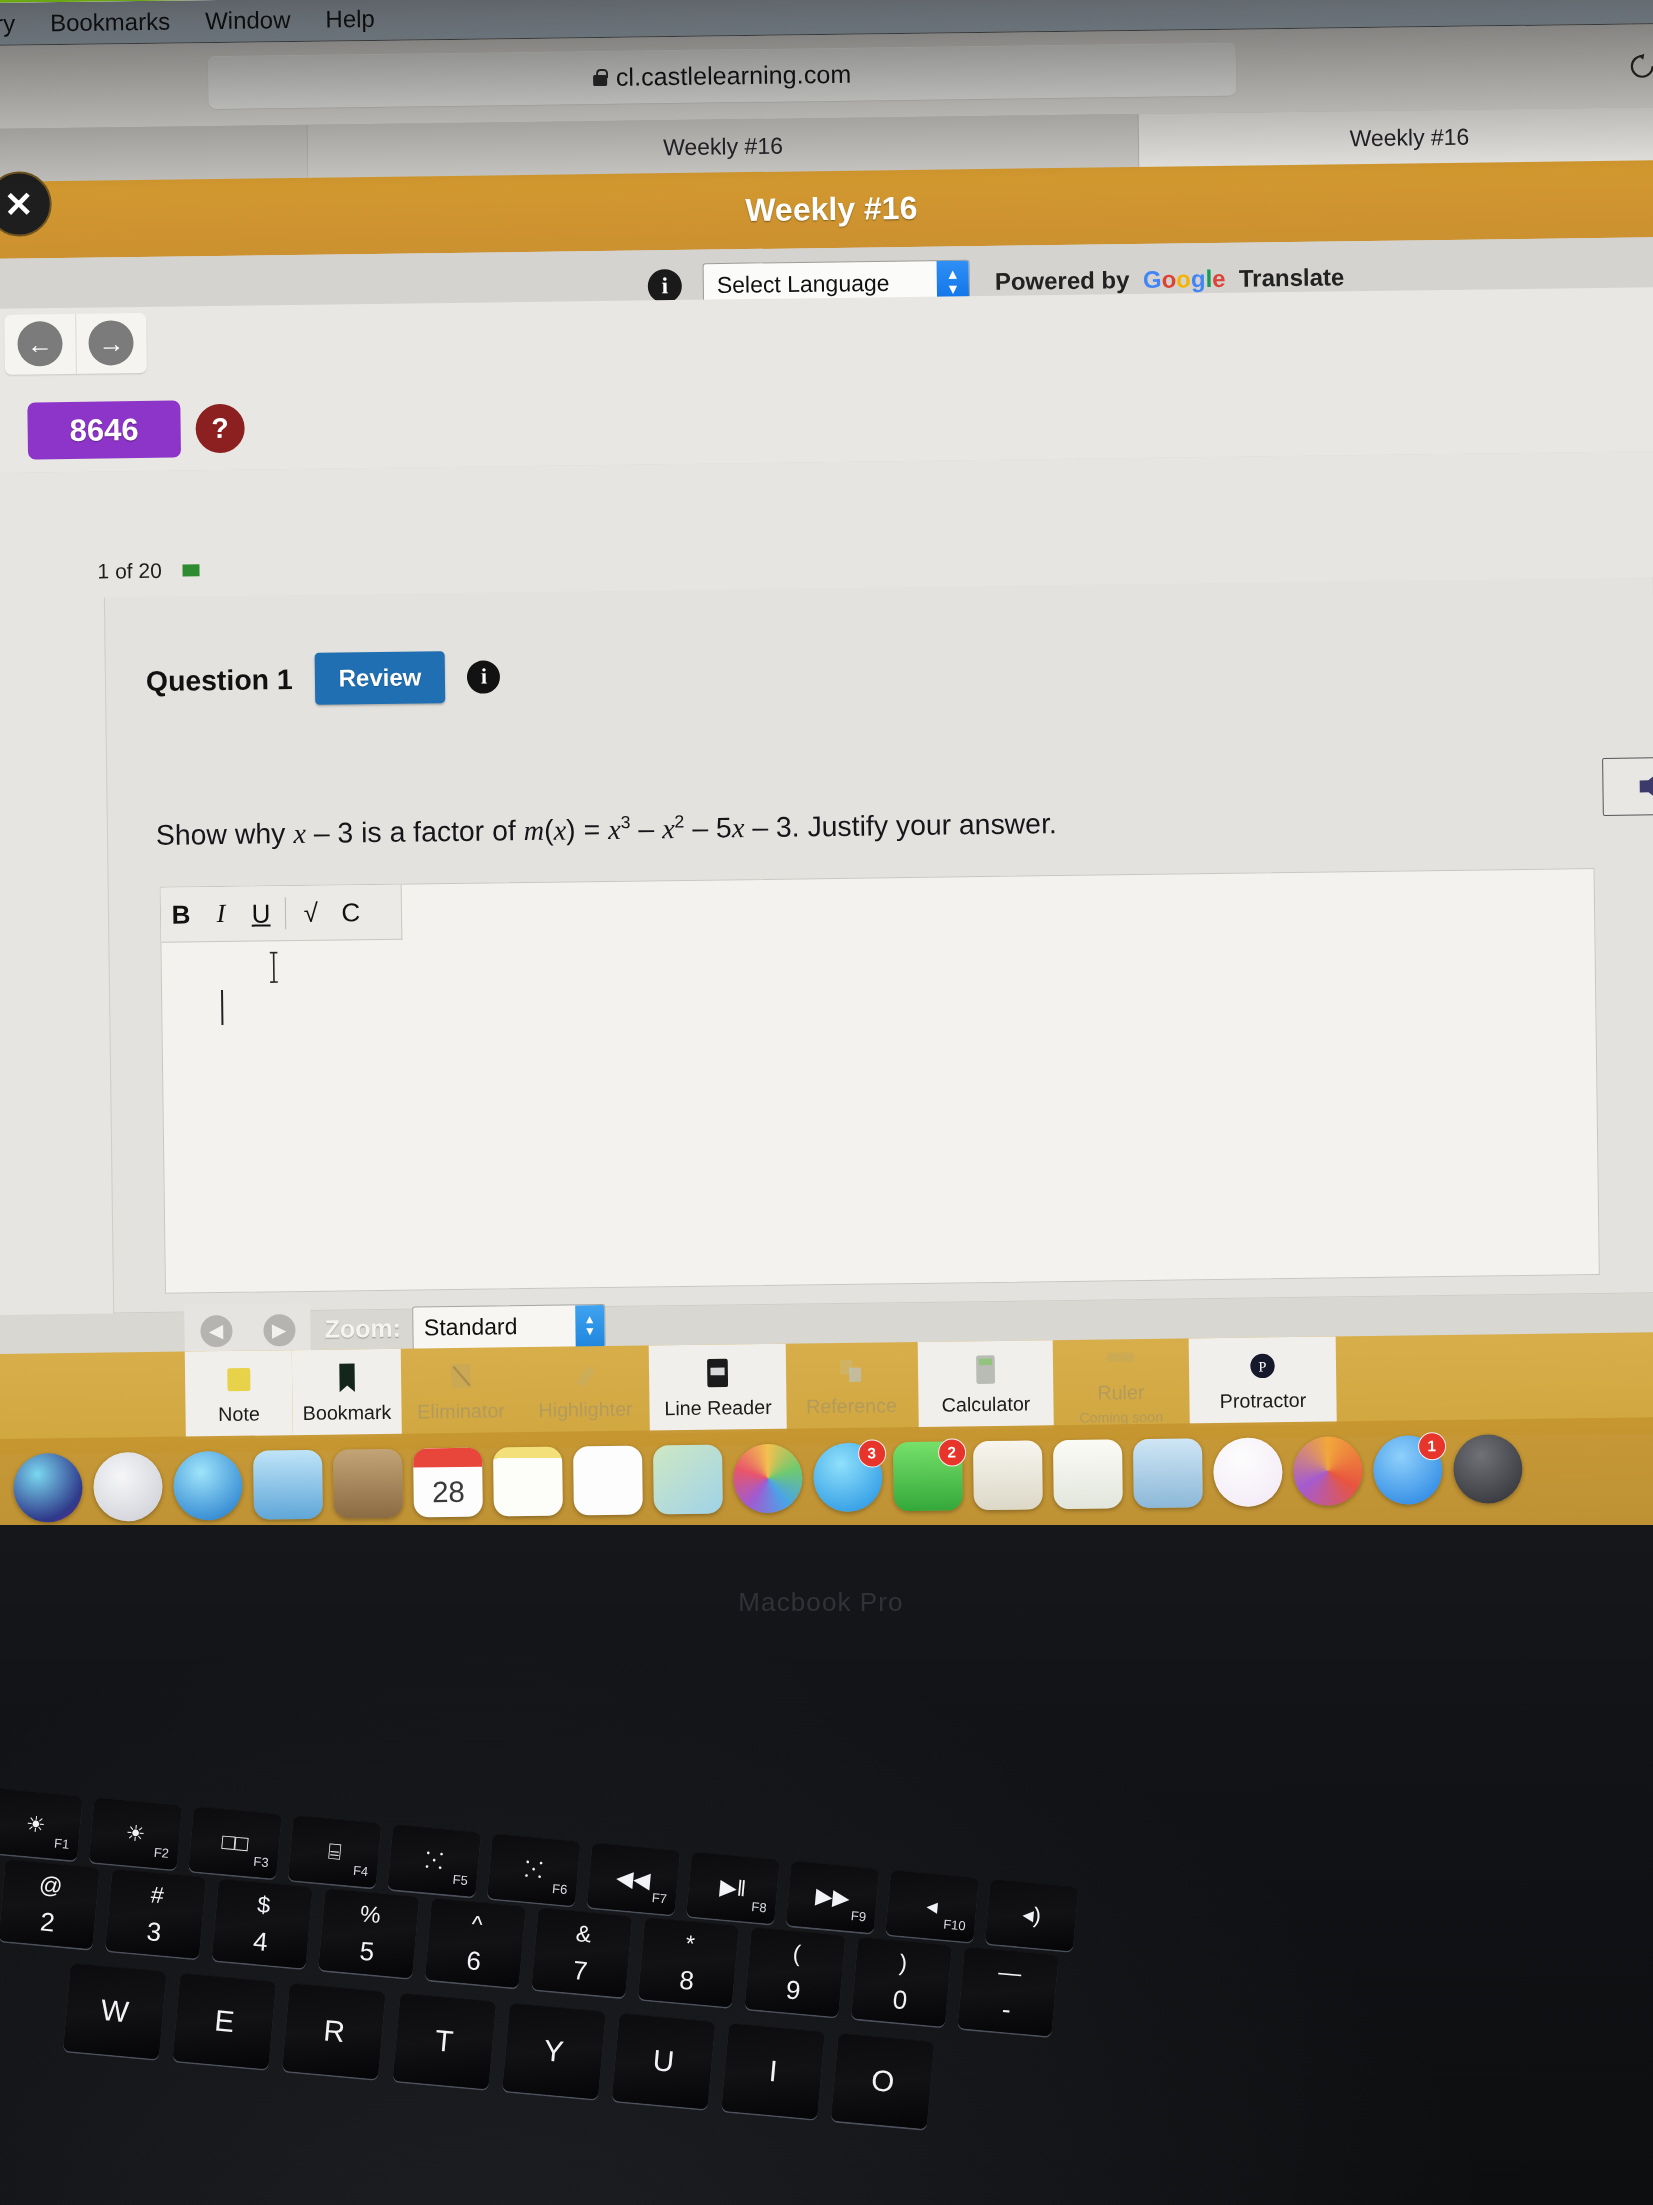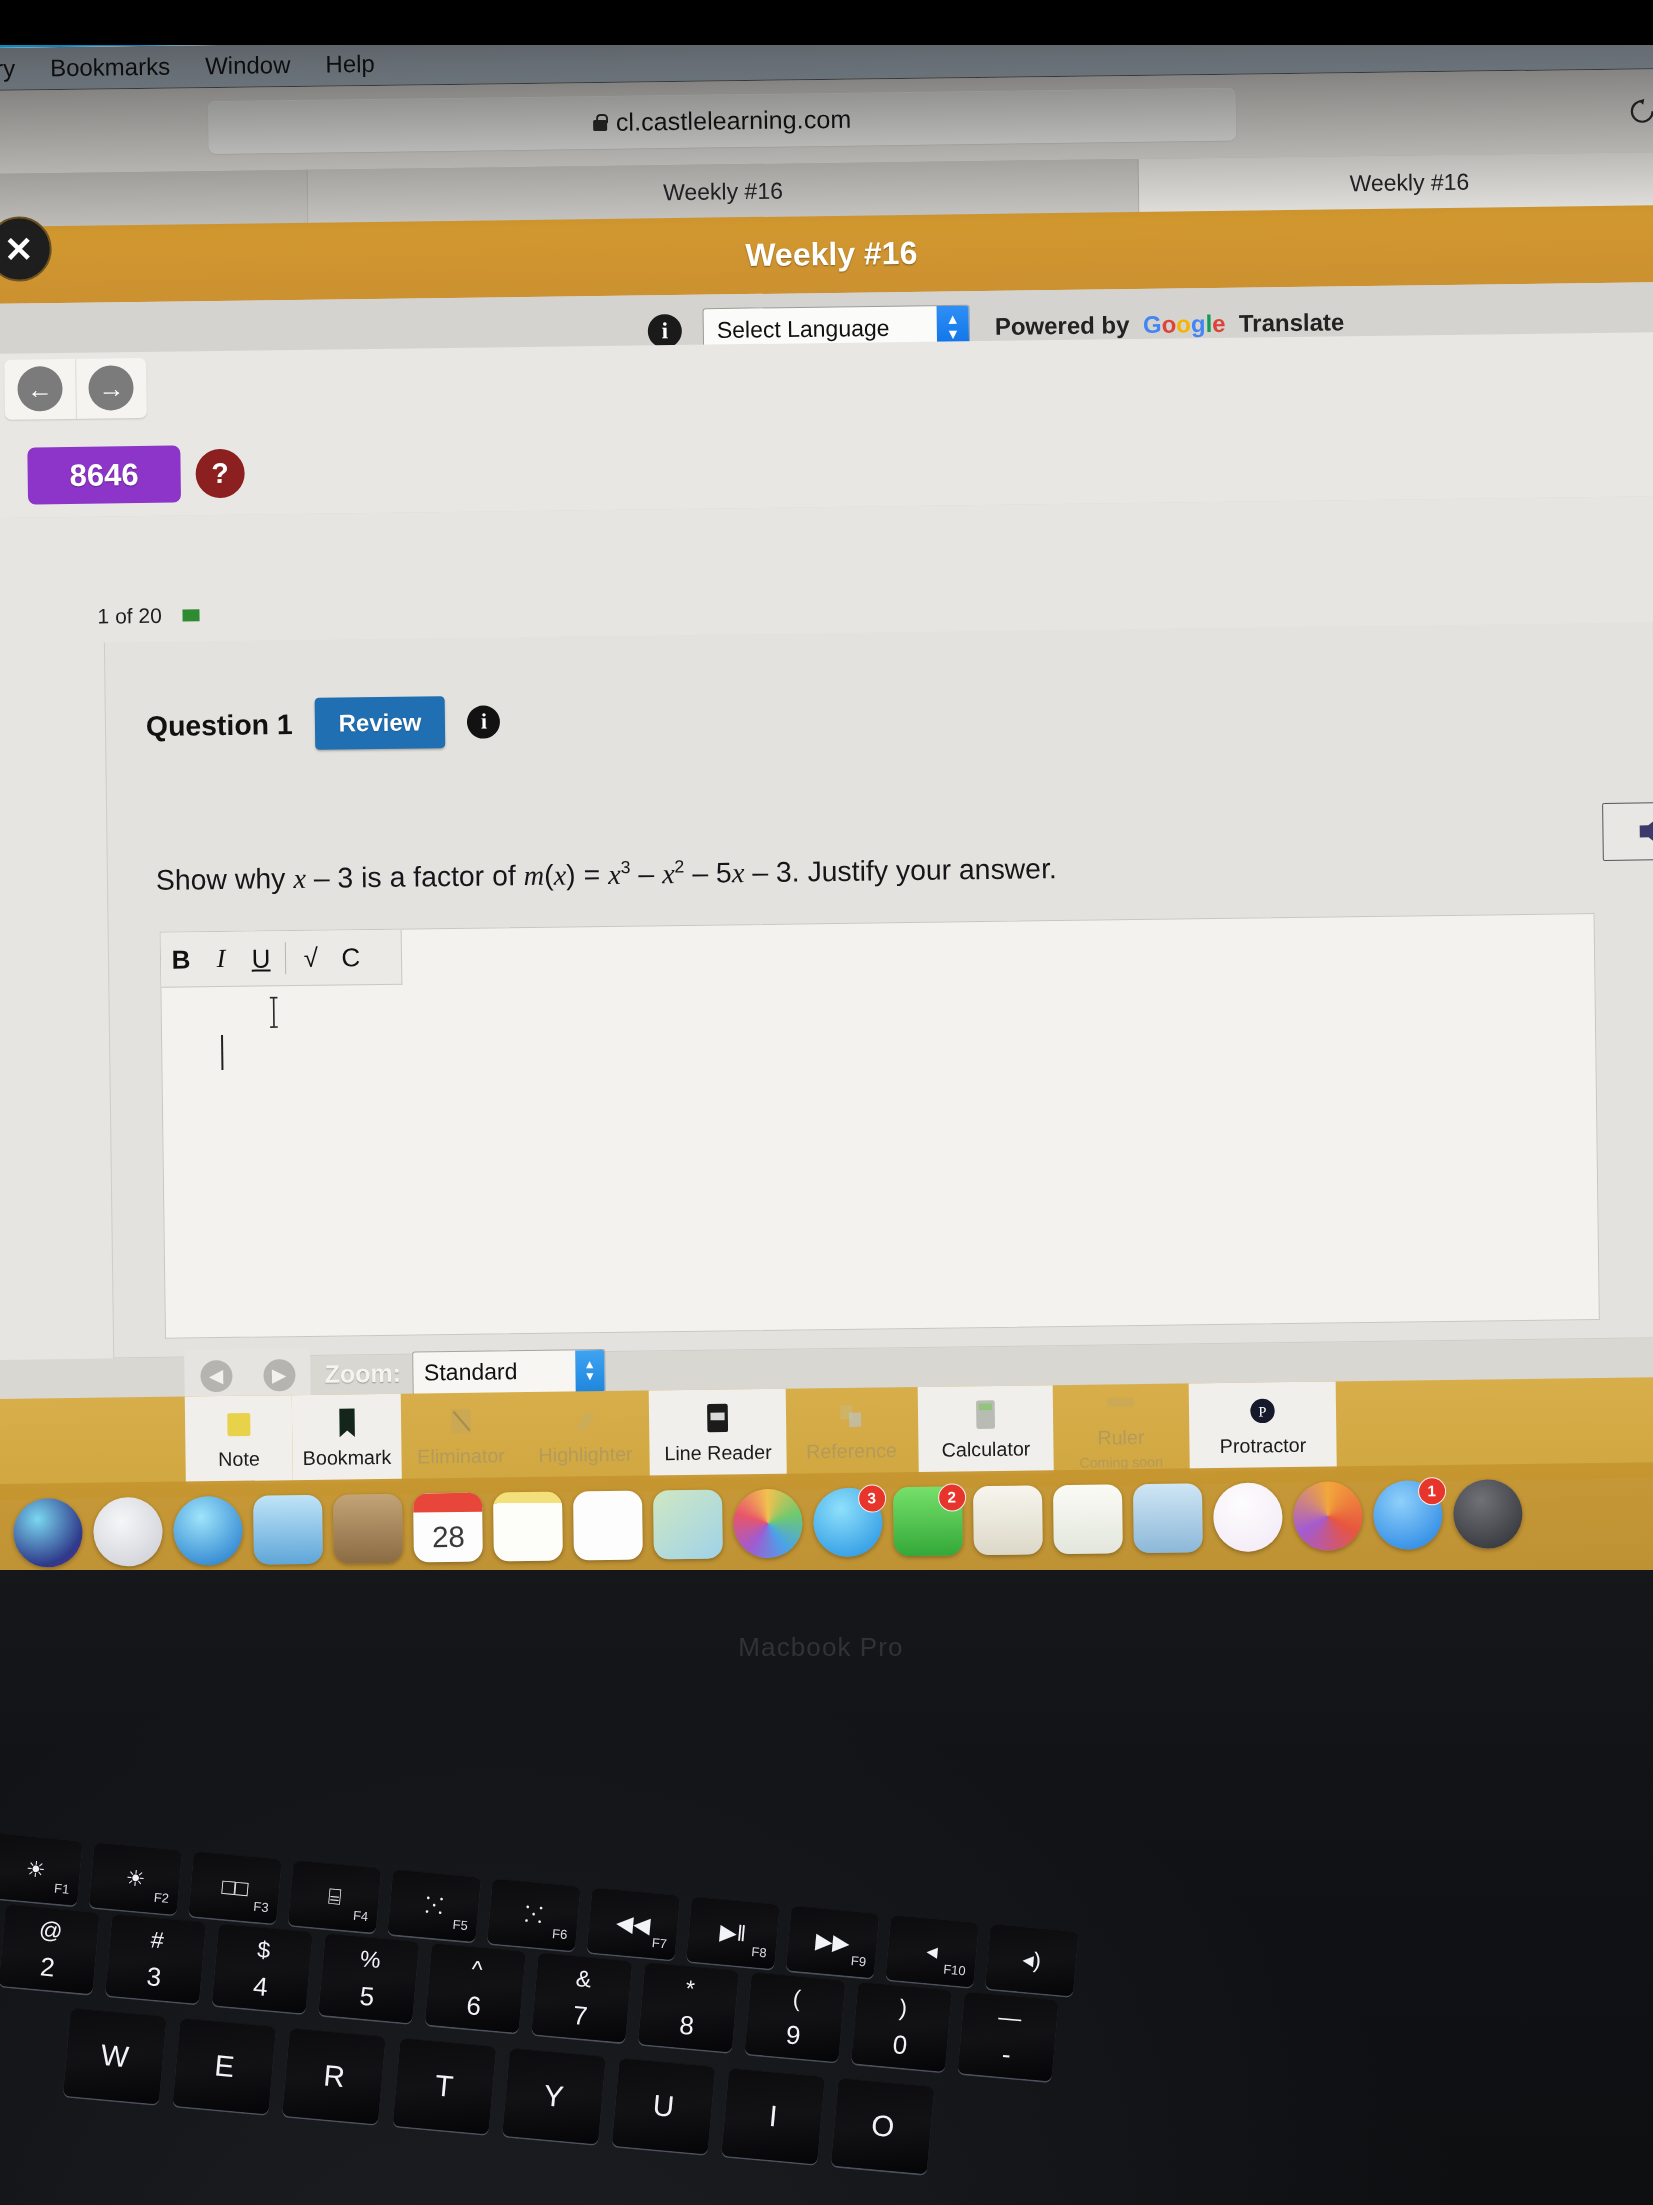--- a/index.html
+++ b/index.html
@@ -3,21 +3,21 @@
 <meta charset="utf-8">
 <style>
   html,body{margin:0;padding:0;background:#000;}
   body{
     width:1654px;height:2205px;overflow:hidden;position:relative;
     font-family:"Liberation Sans", sans-serif;
     -webkit-font-smoothing:antialiased;
   }
   
   #photo{
-    position:absolute;inset:0;background:#0ea5e9;overflow:hidden;margin-top:45px;
+    position:absolute;inset:0;background:#84cc16;overflow:hidden;
   }
   
   #screen{
     position:absolute;
     left:-22px;top:-7.7px;
     width:1701px;height:1570px;
     transform:rotate(-0.75deg);
     transform-origin:50% 0%;
     overflow:hidden;
     background:#d9d7d2;

